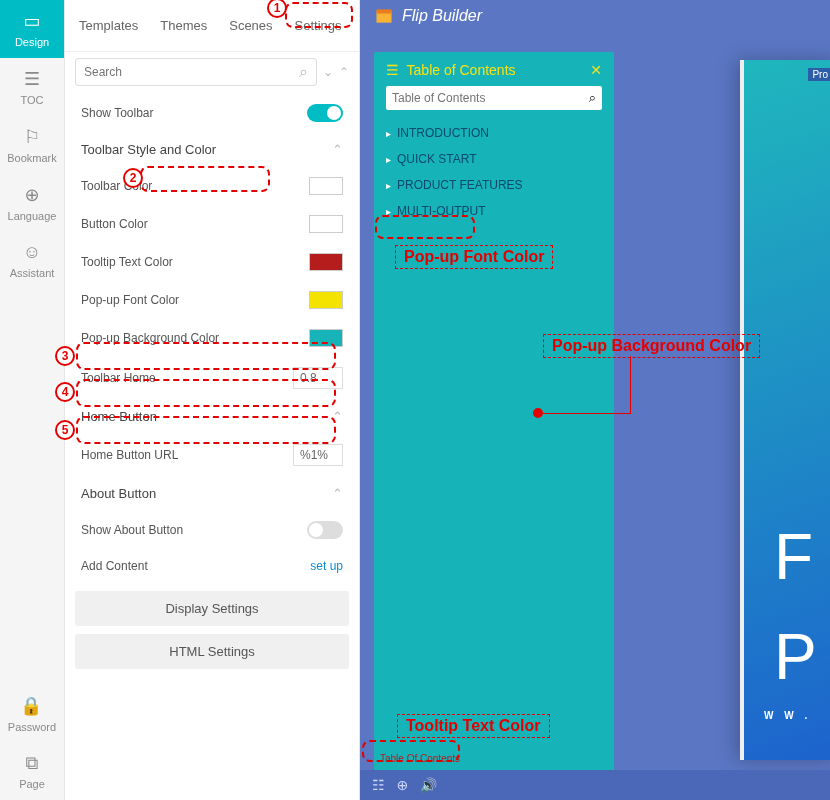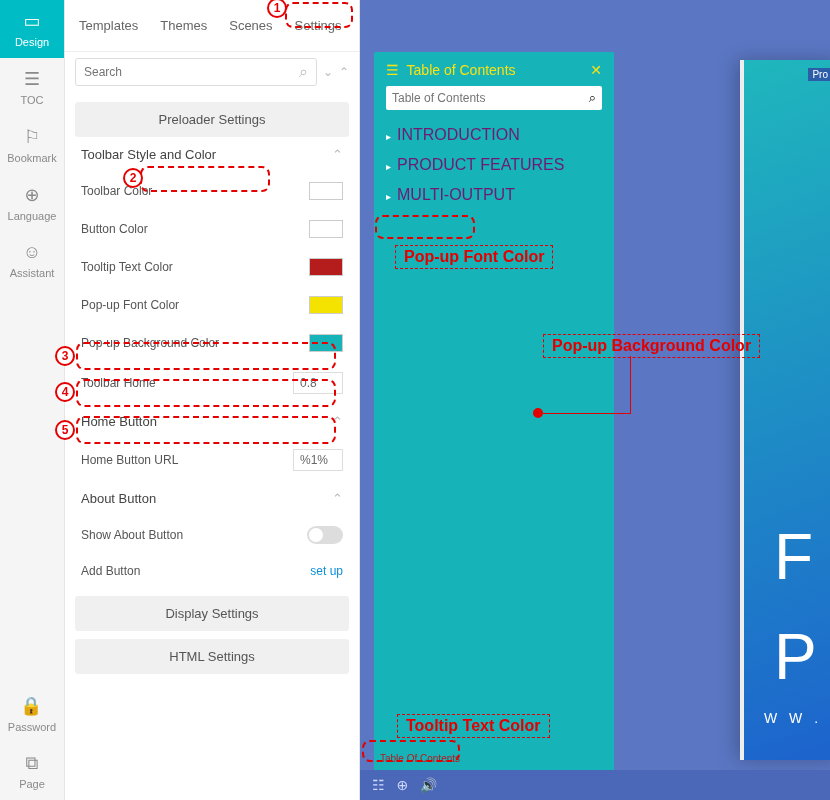--- a/index.html
+++ b/index.html
@@ -33,21 +33,21 @@
 .linkish { color: #0b8fd9; font-size: 12px; cursor: pointer; margin-left: 31px; }
 .preview { flex: 1; background: #5b77c4; position: relative; overflow: hidden; }
 .app-title-bar { display: flex; align-items: center; gap: 8px; padding: 6px 14px; color: #fff; font-size: 16px; }
 .app-logo { width: 20px; height: 20px; }
 .toc-panel { position: absolute; left: 14px; top: 52px; width: 240px; height: 720px; background: #16b3b8; border-radius: 2px; padding: 10px 12px; }
 .toc-head { display: flex; align-items: center; justify-content: space-between; color: #fbe20f; font-size: 14px; margin-bottom: 8px; }
 .toc-head .left { display: flex; align-items: center; gap: 8px; }
 .toc-close { color: #fbe20f; cursor: pointer; }
 .toc-search { display: flex; align-items: center; background: #fff; border-radius: 2px; padding: 4px 6px; margin-bottom: 10px; }
 .toc-search input { border: none; outline: none; flex: 1; font-size: 12px; color: #888; }
-.toc-link { color: #701a75; font-size: 16px; padding: 6px 0; cursor: pointer; }
+.toc-link { color: #0c4a6e; font-size: 12px; padding: 6px 0; cursor: pointer; }
 .toc-link::before { content: '▸'; margin-right: 6px; color: #fff; font-size: 10px; }
 .book-cover { position: absolute; right: -10px; top: 60px; width: 100px; height: 700px; background: linear-gradient(160deg,#1fb7bd,#1d63cd); border-left: 4px solid #eee; box-shadow: -4px 0 18px rgba(0,0,0,.25); }
 .book-cover .big { color: #fff; position: absolute; }
 .bottom-bar { position: absolute; bottom: 0; left: 0; right: 0; height: 30px; background: #4a67b8; display: flex; align-items: center; gap: 12px; padding: 0 12px; }
 .bottom-bar .bi { color: #cfd8ff; font-size: 14px; cursor: pointer; }
 .tooltip-demo { position: absolute; left: 14px; bottom: 34px; background: #16b3b8; color: #b51b1b; font-size: 10px; padding: 2px 6px; border-radius: 2px; }
 
 .redbox { position: absolute; border: 2px dashed #e50000; border-radius: 8px; pointer-events: none; }
 .redcircle { position: absolute; width: 20px; height: 20px; border: 2px solid #e50000; border-radius: 50%; background: #fff; color: #e50000; font-size: 12px; font-weight: bold; display: flex; align-items: center; justify-content: center; pointer-events: none; }
 .redlabel-box { position: absolute; border: 1px dashed #e50000; padding: 2px 8px; color: #e50000; font-size: 16px; background: rgba(255,255,255,0); pointer-events:none; font-weight: 600; }
@@ -100,22 +100,25 @@
     </div>
     <div class="search-row">
       <div class="search-box">
         <input placeholder="Search" style="">
         <span class="search-icon-s">⌕</span>
       </div>
       <span class="chev">⌄</span>
       <span class="chev">⌃</span>
     </div>
     <div class="settings-scroll">
-      <div class="section-btn">Preloader Settings</div>
-
+
+      <div class="row">
+        <span>Show Toolbar</span>
+        <span class="toggle"></span>
+      </div>
       <div class="row header">
         <span>Toolbar Style and Color</span>
         <span class="chev-caret">⌃</span>
       </div>
       <div class="row">
         <span>Toolbar Color</span>
         <span class="swatch" style="#3b5294"></span>
       </div>
       <div class="row">
         <span>Button Color</span>
@@ -147,53 +150,61 @@
       </div>
       <div class="row header">
         <span>About Button</span>
         <span class="chev-caret">⌃</span>
       </div>
       <div class="row">
         <span>Show About Button</span>
         <span class="toggle off"></span>
       </div>
       <div class="row">
-        <span>Add Button</span>
+        <span>Add Content</span>
         <span class="linkish">set up</span>
       </div>
 
       <div class="section-btn">Display Settings</div>
       <div class="section-btn">HTML Settings</div>
     </div>
   </div>
 
   <div class="preview">
+    <div class="app-title-bar">
+      <svg class="app-logo" viewBox="0 0 24 24">
+          <rect x="3" y="6" width="18" height="14" fill="#f9b233"></rect>
+          <rect x="3" y="4" width="18" height="5" fill="#e87c1e"></rect>
+        </svg>
+      <span style="font-style:italic;">Flip Builder</span>
+    </div>
 
     <div class="toc-panel">
       <div class="toc-head">
         <div class="left">
           <span>☰</span>
           <span>Table of Contents</span>
         </div>
         <span class="toc-close">✕</span>
       </div>
       <div class="toc-search">
         <input placeholder="Table of Contents" style="">
         <span>⌕</span>
       </div>
       <div class="toc-link">INTRODUCTION</div>
+      <div class="toc-link">QUICK START</div>
       <div class="toc-link">PRODUCT FEATURES</div>
       <div class="toc-link">MULTI-OUTPUT</div>
     </div>
 
     <div class="book-cover">
       <span class="big" style="top:8px;right:8px;font-size:10px;background:#2b5da8;padding:1px 4px;">Pro</span>
       <span class="big" style="top:460px;left:30px;font-size:64px;font-weight:300;">F</span>
       <span class="big" style="top:560px;left:30px;font-size:64px;font-weight:300;">P</span>
-      <span class="big" style="top:650px;left:20px;font-size:14px;letter-spacing:4px;">W W .</span>
+      <span class="big" style="top:650px;left:20px;font-size:10px;letter-spacing:4px;font-weight:bold;">W W .</span>
     </div>
 
     <div class="tooltip-demo">Table Of Contents</div>
 
     <div class="bottom-bar">
       <span class="bi">☷</span>
       <span class="bi">⊕</span>
       <span class="bi">🔊</span>
     </div>
   </div>

